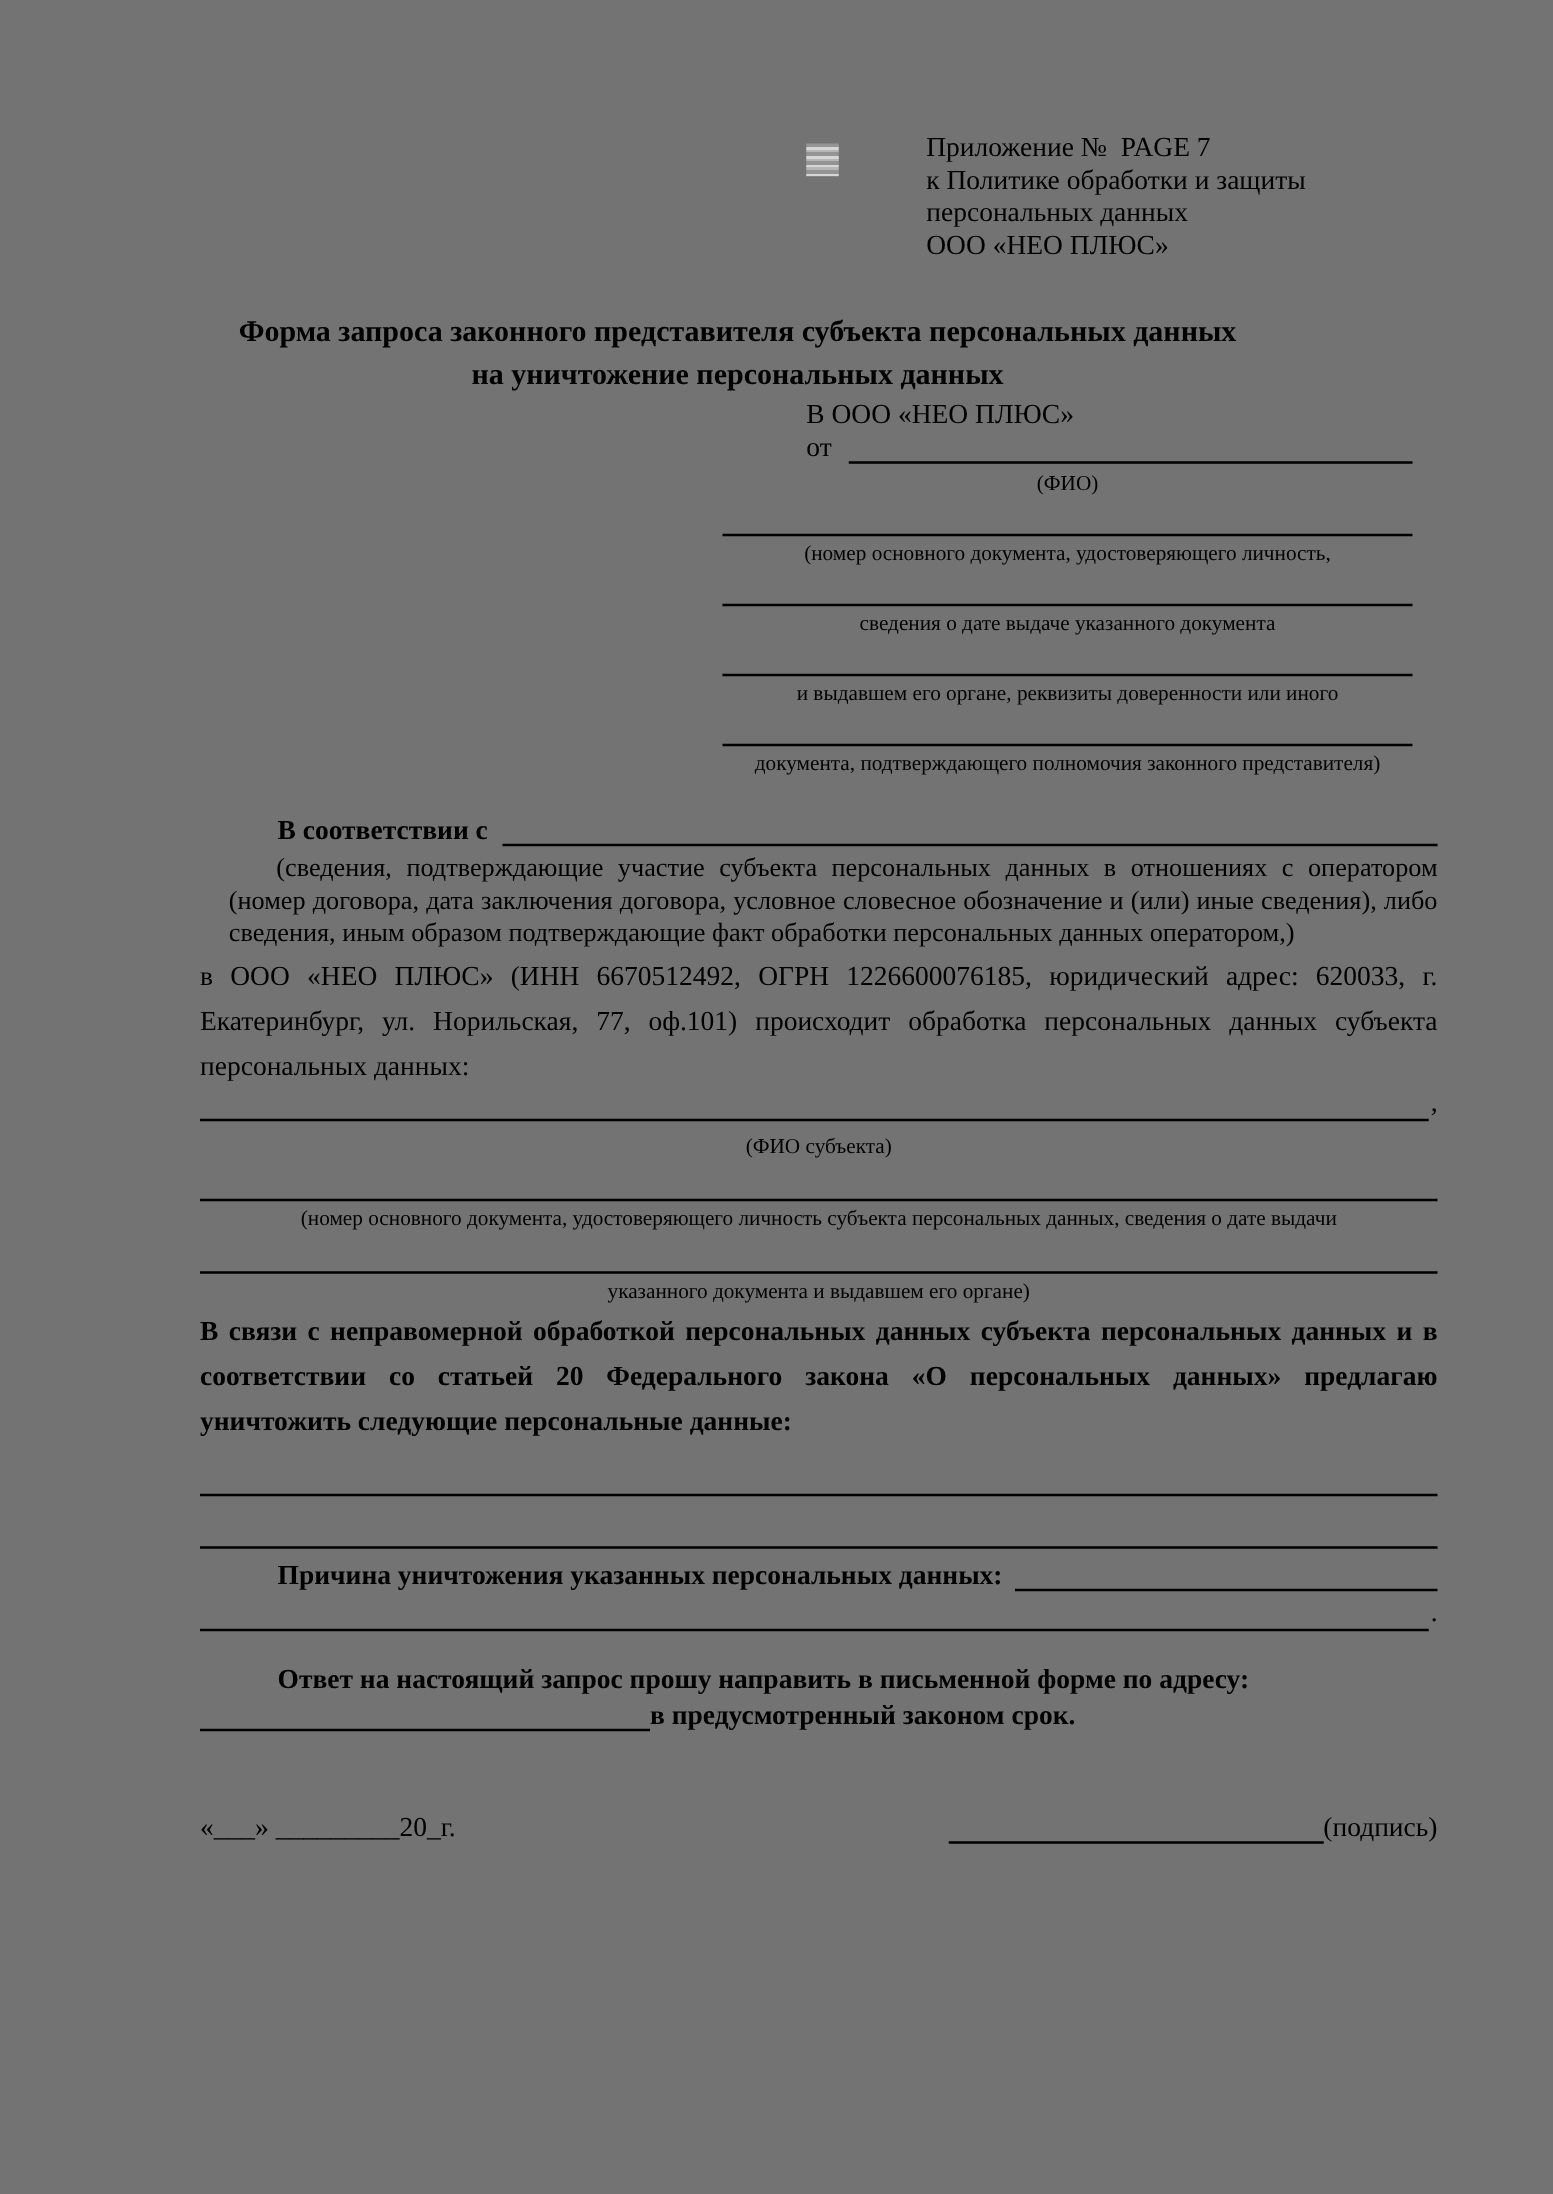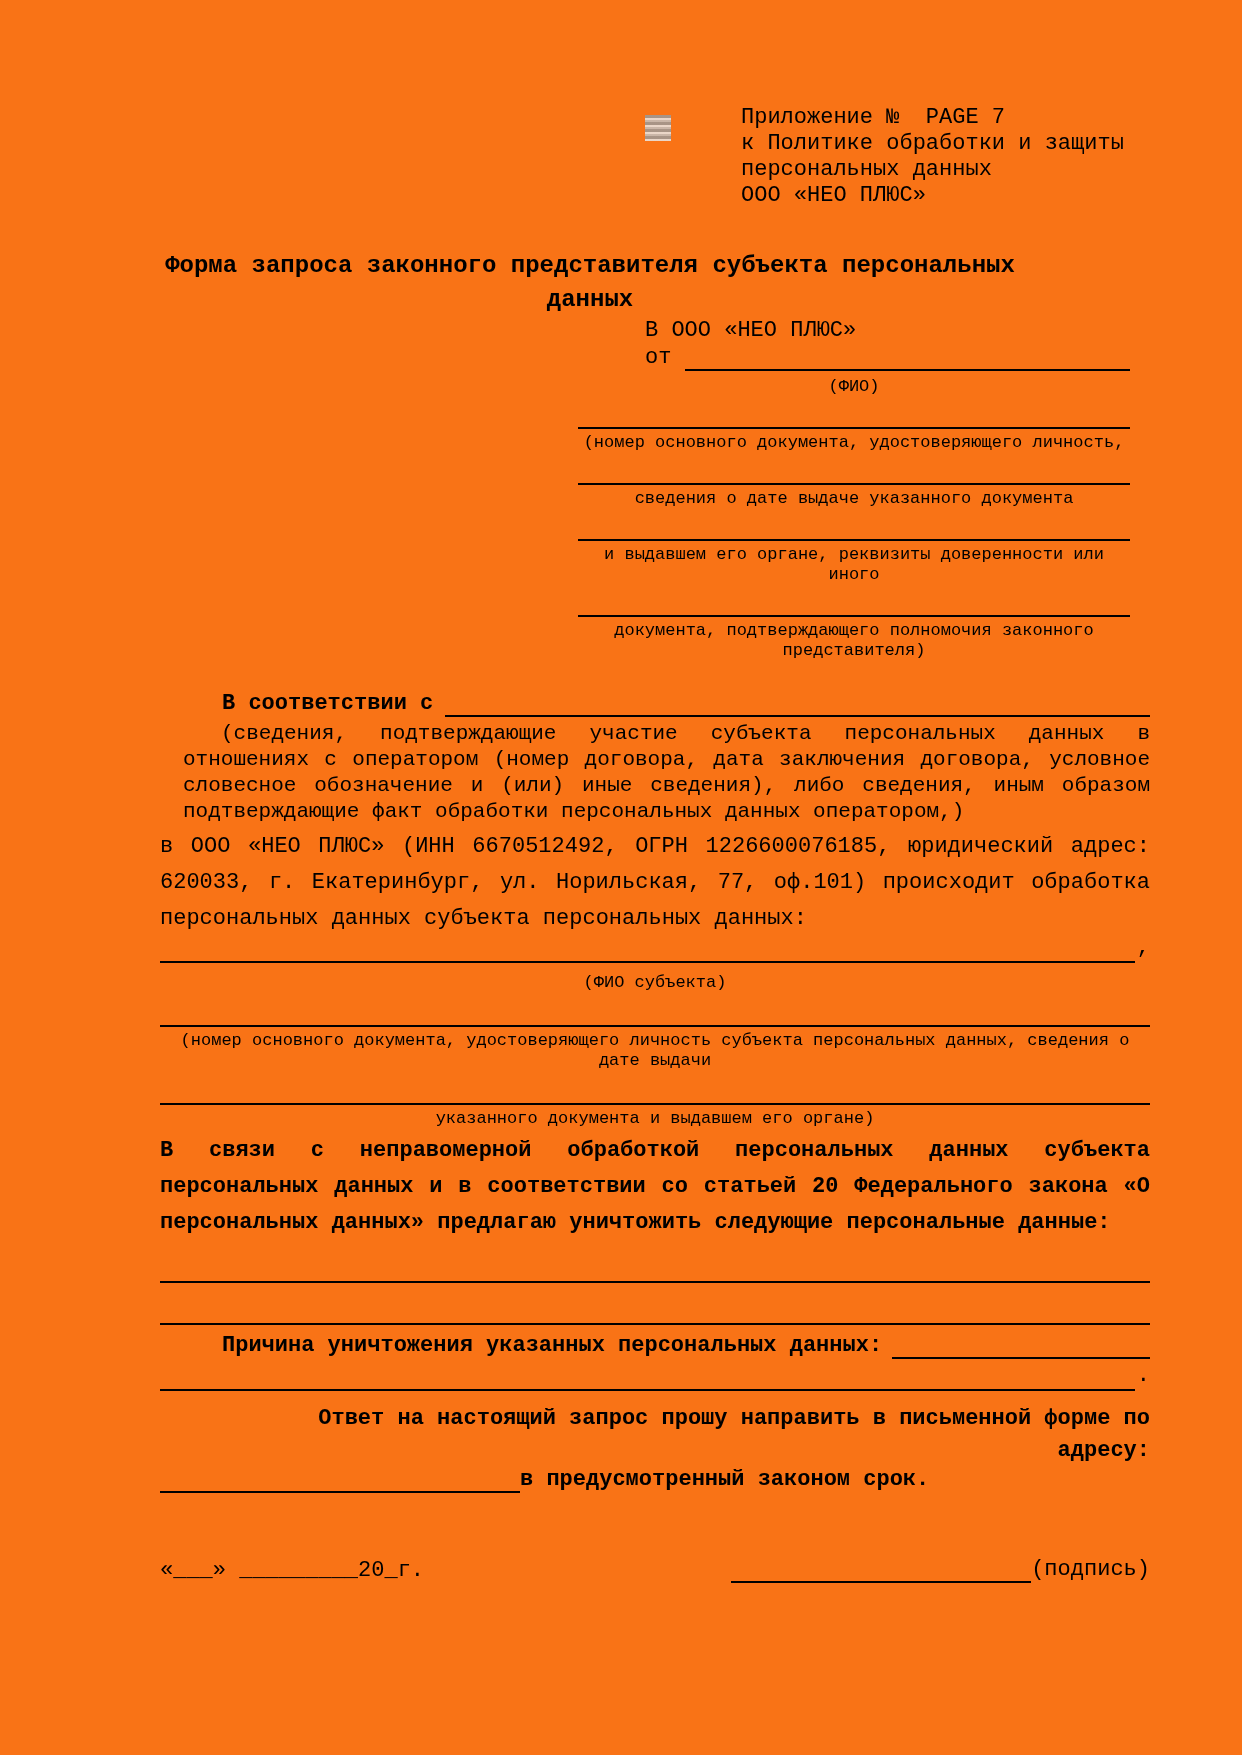--- a/index.html
+++ b/index.html
@@ -1,23 +1,23 @@
 <!DOCTYPE html>
 <html><head>
 <meta charset="utf-8">
 <style>
   html, body { margin: 0; padding: 0; background: #fff; }
   .page {
     width: 1242px;
     height: 1755px;
     box-sizing: border-box;
     margin: 0 auto;
-    background: #f97316;
+    background: #737373;
     color: #000000;
-    font-family: Liberation Mono, monospace;
+    font-family: Liberation Serif, serif;
     font-size: 22px;
     position: relative;
     padding: 105px 92px 0 160px; 
   }
   .hline { white-space: pre-wrap; line-height: 26px; }
 
   .header-row { display: flex; align-items: flex-start; margin-left: 485px; }
   .field-icon {
     display: inline-block;
     width: 26px; height: 26px;
@@ -56,21 +56,21 @@
     text-indent: 38px;
     margin-top: 2px;
     margin-left: 23px;
   }
   .para { margin: 4px 0 0 0; text-align: justify; line-height: 36px; }
   .tail { padding-left: 2px; line-height: 22px; }
   .blank-line.tall { height: 40px; }
   .reason-row { height: 32px; margin-top: 8px; }
   .reason-label { margin-left: 62px; padding-right: 10px; white-space: nowrap; font-weight: bold; }
   .period-row { height: 36px; }
-  .reply-line1 { text-indent: 62px; line-height: 32px; font-weight: bold; margin-top: 2px; text-align: right; }
+  .reply-line1 { text-indent: 62px; line-height: 32px; font-weight: bold; margin-top: 12px; }
   .reply-row { height: 32px; font-weight: bold; }
   .blank.fixed-address { flex: 0 0 360px; }
 
   .footer { display: flex; justify-content: space-between; align-items: flex-end; margin-top: 58px; }
   .sig-group { display: flex; }
   .blank.sig-line { flex: 0 0 300px; }
 
   
   .bold { font-weight: bold; }
 </style>
@@ -84,20 +84,21 @@
     <div class="header-block">
       <div class="hline">Приложение №  PAGE 7</div>
       <div class="hline">к Политике обработки и защиты</div>
       <div class="hline">персональных данных</div>
       <div class="hline">ООО «НЕО ПЛЮС»</div>
     </div>
   </div>
 
   <div class="title">
     <div>Форма запроса законного представителя субъекта персональных данных</div>
+    <div>на уничтожение персональных данных</div>
   </div>
 
   <div class="addressee">
     <div class="addr-to">В ООО «НЕО ПЛЮС»</div>
     <div class="fill-row addr-from">
       <span class="addr-from-label">от</span>
       <span class="blank"></span>
     </div>
     <div class="caption">(ФИО)</div>
 

